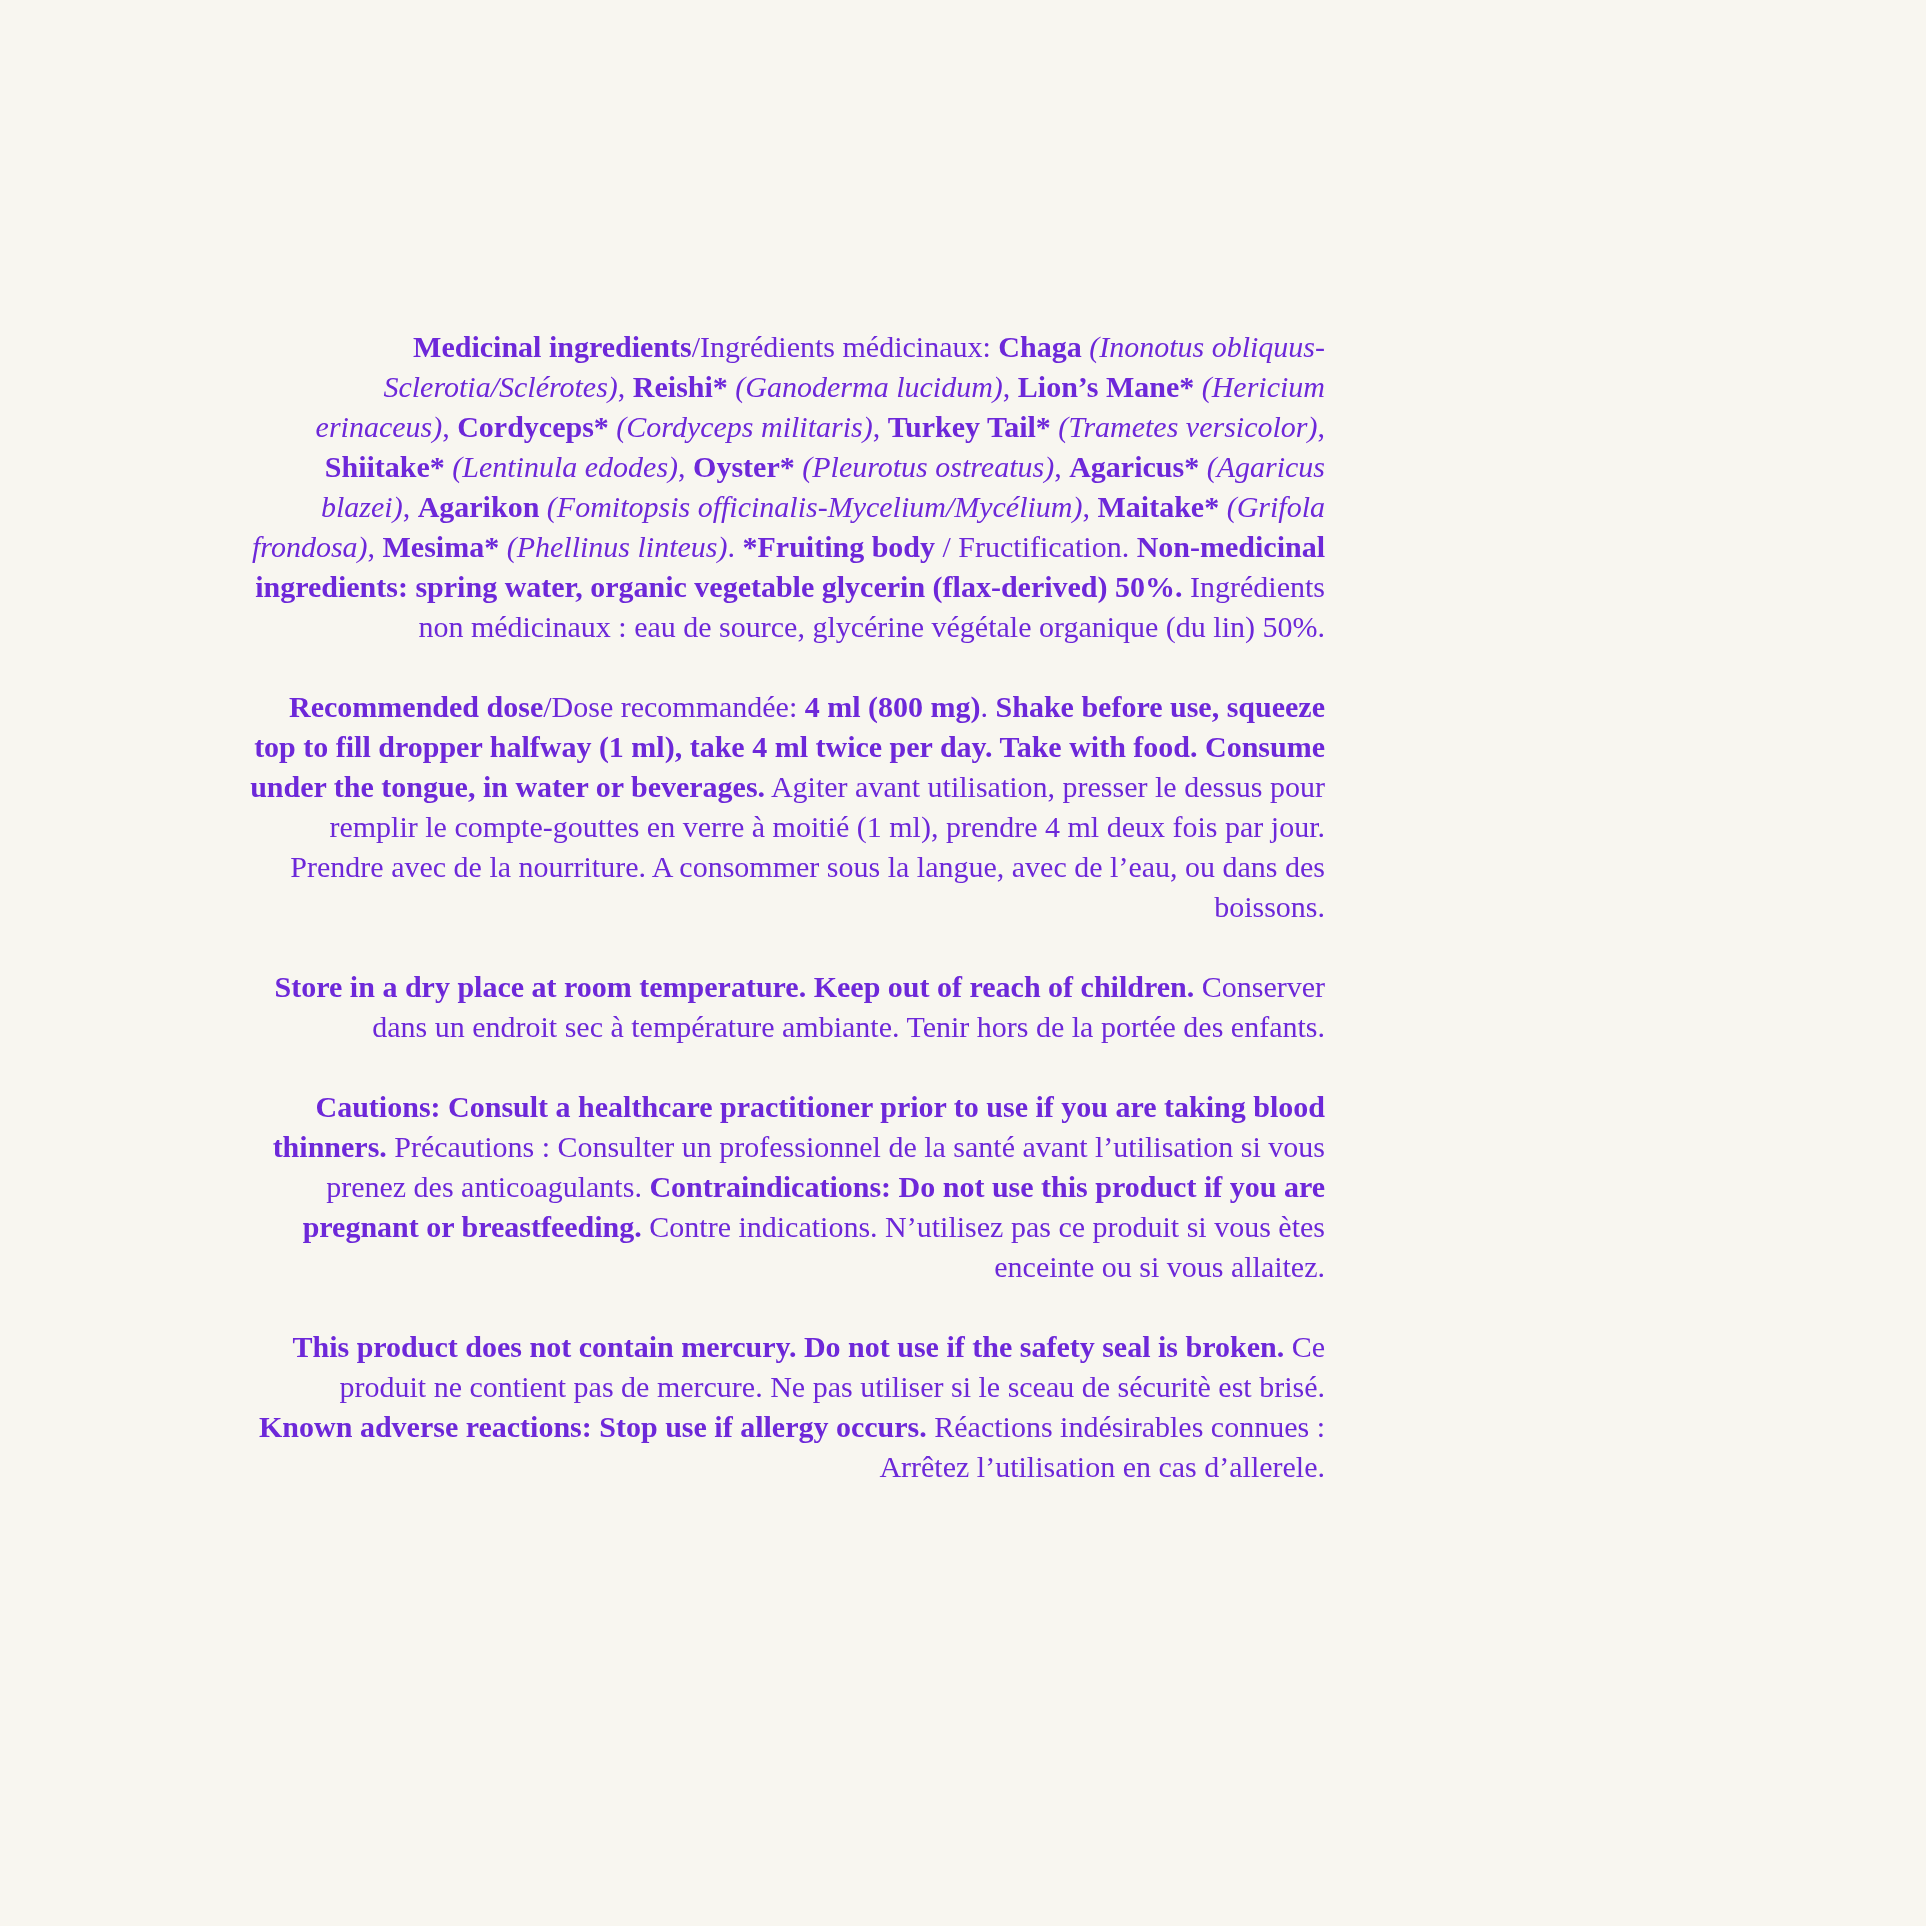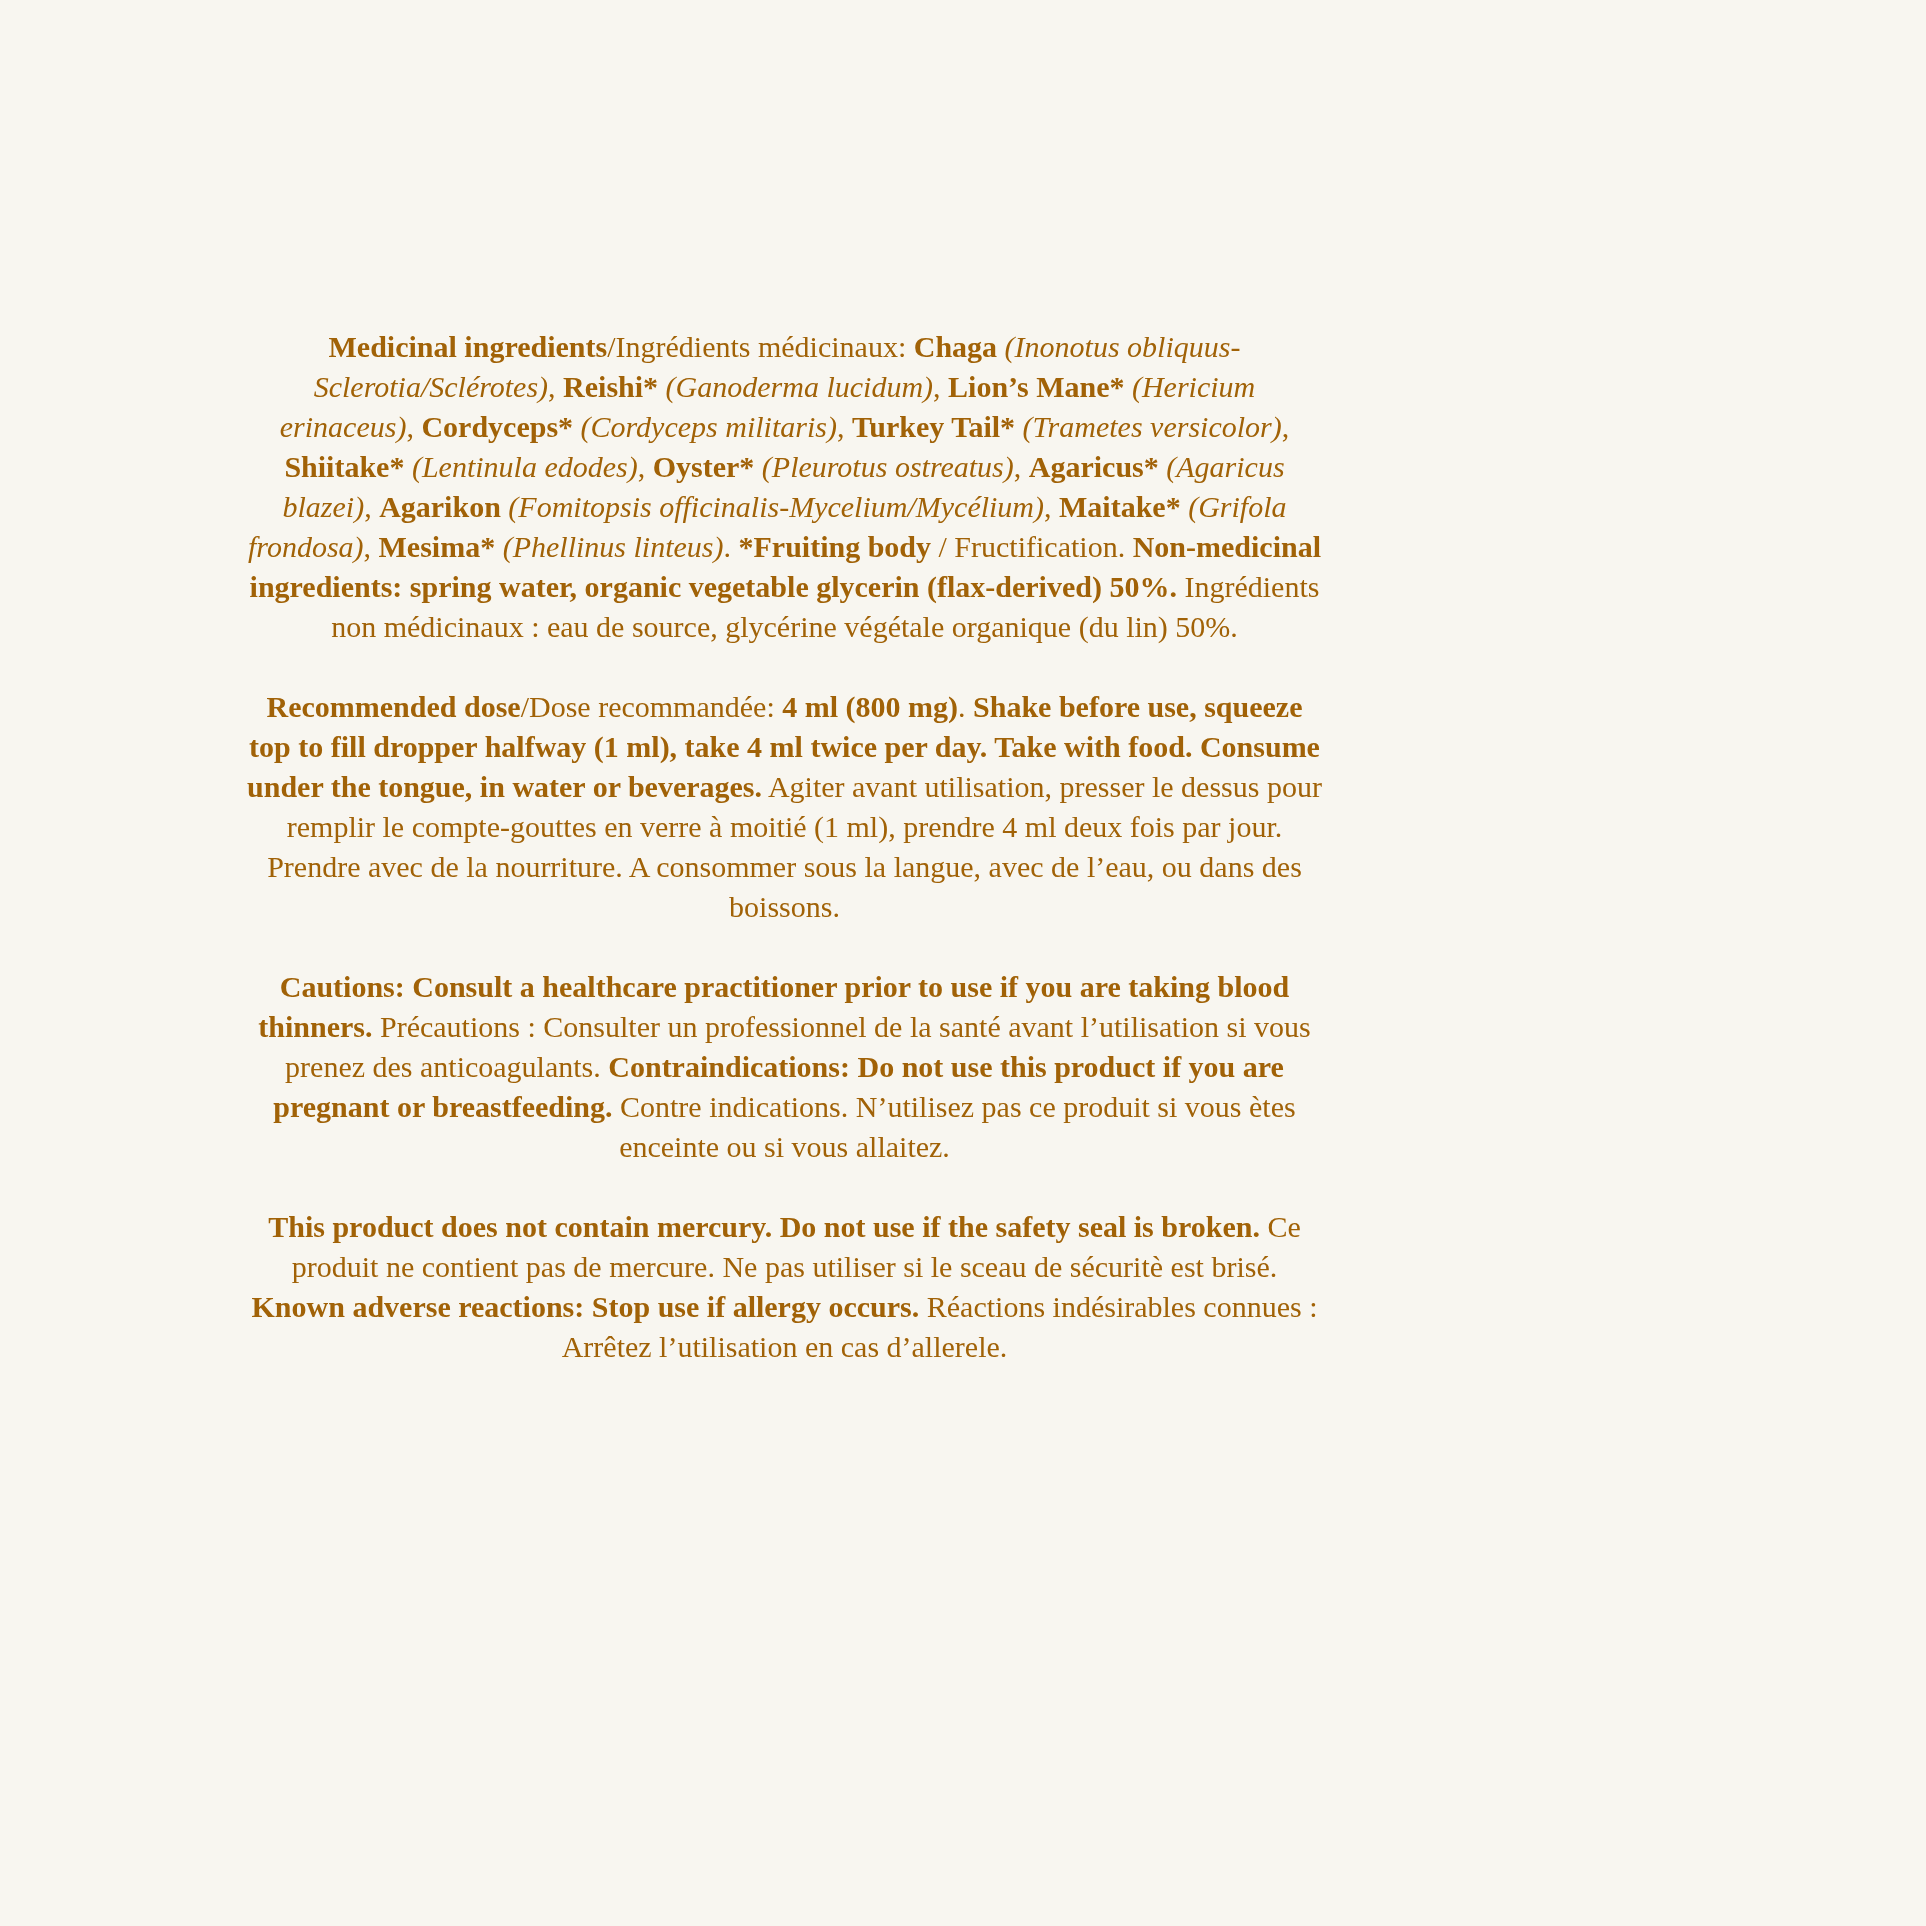--- a/index.html
+++ b/index.html
@@ -14,37 +14,38 @@
     overflow: hidden;
   }
   .label-text {
     position: absolute;
     left: 244px;
     top: 327px;
     width: 1081px;
     font-family: "Liberation Serif", "DejaVu Serif", serif;
     font-size: 30px;
     line-height: 40px;
-    color: #a16207;
-    text-align: center;
+    color: #6d28d9;
+    text-align: right;
     -webkit-font-smoothing: antialiased;
   }
   .para {
     margin: 0 0 40px 0;
     padding: 0;
   }
   .para:last-child {
     margin-bottom: 18px;
   }
   .b { font-weight: 700; }
   .i { font-style: italic; }
   .r { font-weight: 400; font-style: normal; }
 </style>
 </head>
 <body>
 
 <div class="label-text">
     <p class="para"><span class="b">Medicinal ingredients</span><span class="r">/Ingrédients médicinaux: </span><span class="b">Chaga </span><span class="i">(Inonotus obliquus-Sclerotia/Sclérotes)</span><span class="r">, </span><span class="b">Reishi* </span><span class="i">(Ganoderma lucidum)</span><span class="r">, </span><span class="b">Lion’s Mane* </span><span class="i">(Hericium erinaceus)</span><span class="r">, </span><span class="b">Cordyceps* </span><span class="i">(Cordyceps militaris)</span><span class="r">, </span><span class="b">Turkey Tail* </span><span class="i">(Trametes versicolor)</span><span class="r">, </span><span class="b">Shiitake* </span><span class="i">(Lentinula edodes)</span><span class="r">, </span><span class="b">Oyster* </span><span class="i">(Pleurotus ostreatus)</span><span class="r">,  </span><span class="b">Agaricus* </span><span class="i">(Agaricus blazei)</span><span class="r">, </span><span class="b">Agarikon </span><span class="i">(Fomitopsis officinalis-Mycelium/Mycélium)</span><span class="r">, </span><span class="b">Maitake* </span><span class="i">(Grifola frondosa)</span><span class="r">, </span><span class="b">Mesima* </span><span class="i">(Phellinus linteus)</span><span class="r">. </span><span class="b">*Fruiting body</span><span class="r"> / Fructification. </span><span class="b">Non-medicinal ingredients: spring water, organic vegetable glycerin (flax-derived) 50%.</span><span class="r"> Ingrédients non médicinaux : eau de source, glycérine végétale organique (du lin) 50%.</span></p>
     <p class="para"><span class="b">Recommended dose</span><span class="r">/Dose recommandée: </span><span class="b">4 ml (800 mg)</span><span class="r">. </span><span class="b">Shake before use, squeeze top to fill dropper halfway (1 ml), take 4 ml twice per day. Take with food. Consume under the tongue, in water or beverages.</span><span class="r"> Agiter avant utilisation, presser le dessus pour remplir le compte-gouttes en verre à moitié (1 ml), prendre 4 ml deux fois par jour. Prendre avec de la nourriture. A consommer sous la langue, avec de l’eau, ou dans des boissons.</span></p>
+    <p class="para"><span class="b">Store in a dry place at room temperature. Keep out of reach of children.</span><span class="r"> Conserver dans un endroit sec à température ambiante. Tenir hors de la portée des enfants.</span></p>
     <p class="para"><span class="b">Cautions: Consult a healthcare practitioner prior to use if you are taking blood thinners.</span><span class="r"> Précautions : Consulter un professionnel de la santé avant l’utilisation si vous prenez des anticoagulants. </span><span class="b">Contraindications: Do not use this product if you are pregnant or breastfeeding.</span><span class="r"> Contre indications. N’utilisez pas ce produit si vous ètes enceinte ou si vous allaitez.</span></p>
     <p class="para"><span class="b">This product does not contain mercury. Do not use if the safety seal is broken.</span><span class="r"> Ce produit ne contient pas de mercure. Ne pas utiliser si le sceau de sécuritè est brisé. </span><span class="b">Known adverse reactions: Stop use if allergy occurs.</span><span class="r"> Réactions indésirables connues : Arrêtez l’utilisation en cas d’allerele.</span></p>
   </div>
 
 
 </body></html>

